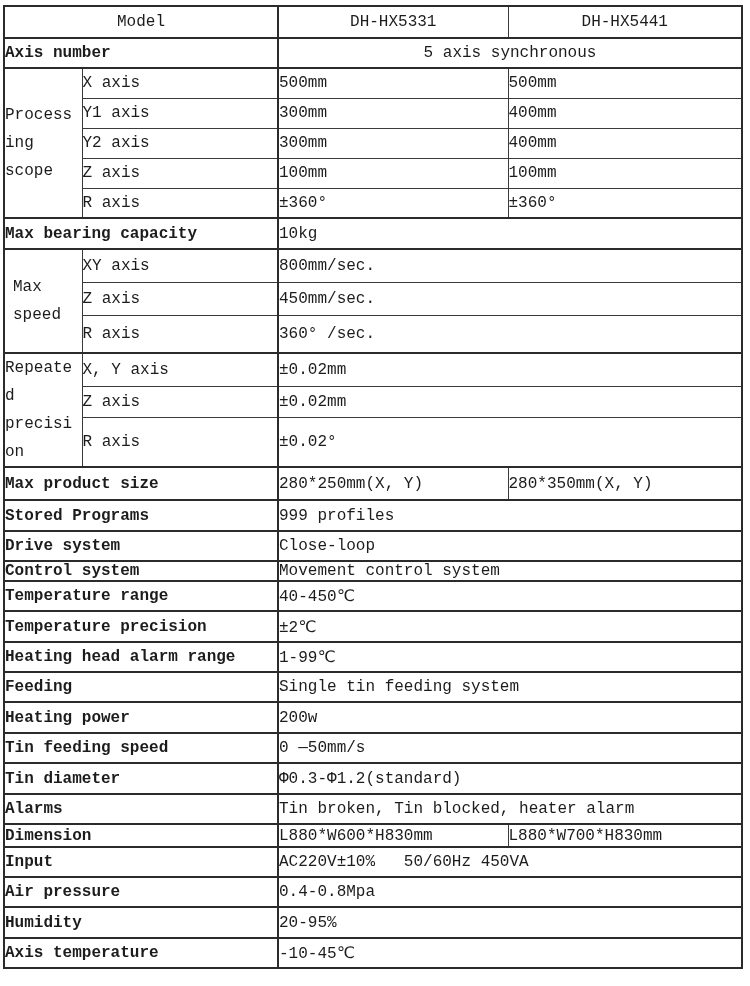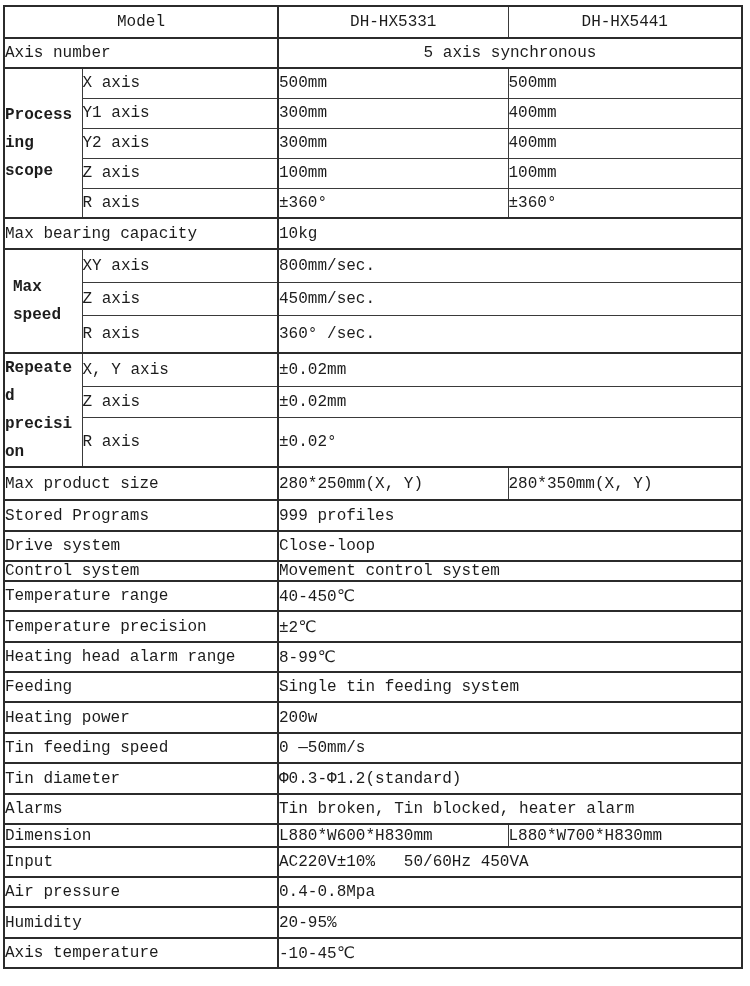--- a/index.html
+++ b/index.html
@@ -27,29 +27,28 @@
     vertical-align: middle;
     overflow: hidden;
   }
   
   .spec-table { border: 2px solid #2b2b2b; }
   .spec-table tr.major > td { border-top-width: 2px; border-top-color: #2b2b2b; }
   
   .spec-table td.vmain { border-left-width: 2px; border-left-color: #2b2b2b; }
 
   .center { text-align: center; margin-top: 9px; }
-  .label  { padding-left: 17px; }
+  .label  { padding-left: 17px; font-weight: bold; }
   .sub    { padding-left: 18px; }
   .val    { padding-left: 38px; white-space: pre; }
   .group  {
     padding-left: 16px;
     overflow-wrap: break-word;
     word-wrap: break-word;
     line-height: 1.75;
-    font-weight: bold;
   }
   .group.tight { padding-left: 8px; }
 </style>
 </head>
 <body>
 
 <table class="spec-table">
   <colgroup>
     <col style="width:78px">
       <col style="width:196px">
@@ -150,21 +149,21 @@
     <tr class="major" style="height:30px">
       <td colspan="2" class="label">Temperature range</td>
       <td colspan="2" class="val vmain">40-450℃</td>
     </tr>
     <tr class="major" style="height:31px">
       <td colspan="2" class="label">Temperature precision</td>
       <td colspan="2" class="val vmain">±2℃</td>
     </tr>
     <tr class="major" style="height:30px">
       <td colspan="2" class="label">Heating head alarm range</td>
-      <td colspan="2" class="val vmain">8-99℃</td>
+      <td colspan="2" class="val vmain">1-99℃</td>
     </tr>
     <tr class="major" style="height:30px">
       <td colspan="2" class="label">Feeding</td>
       <td colspan="2" class="val vmain">Single tin feeding system</td>
     </tr>
     <tr class="major" style="height:31px">
       <td colspan="2" class="label">Heating power</td>
       <td colspan="2" class="val vmain">200w</td>
     </tr>
     <tr class="major" style="height:30px">

